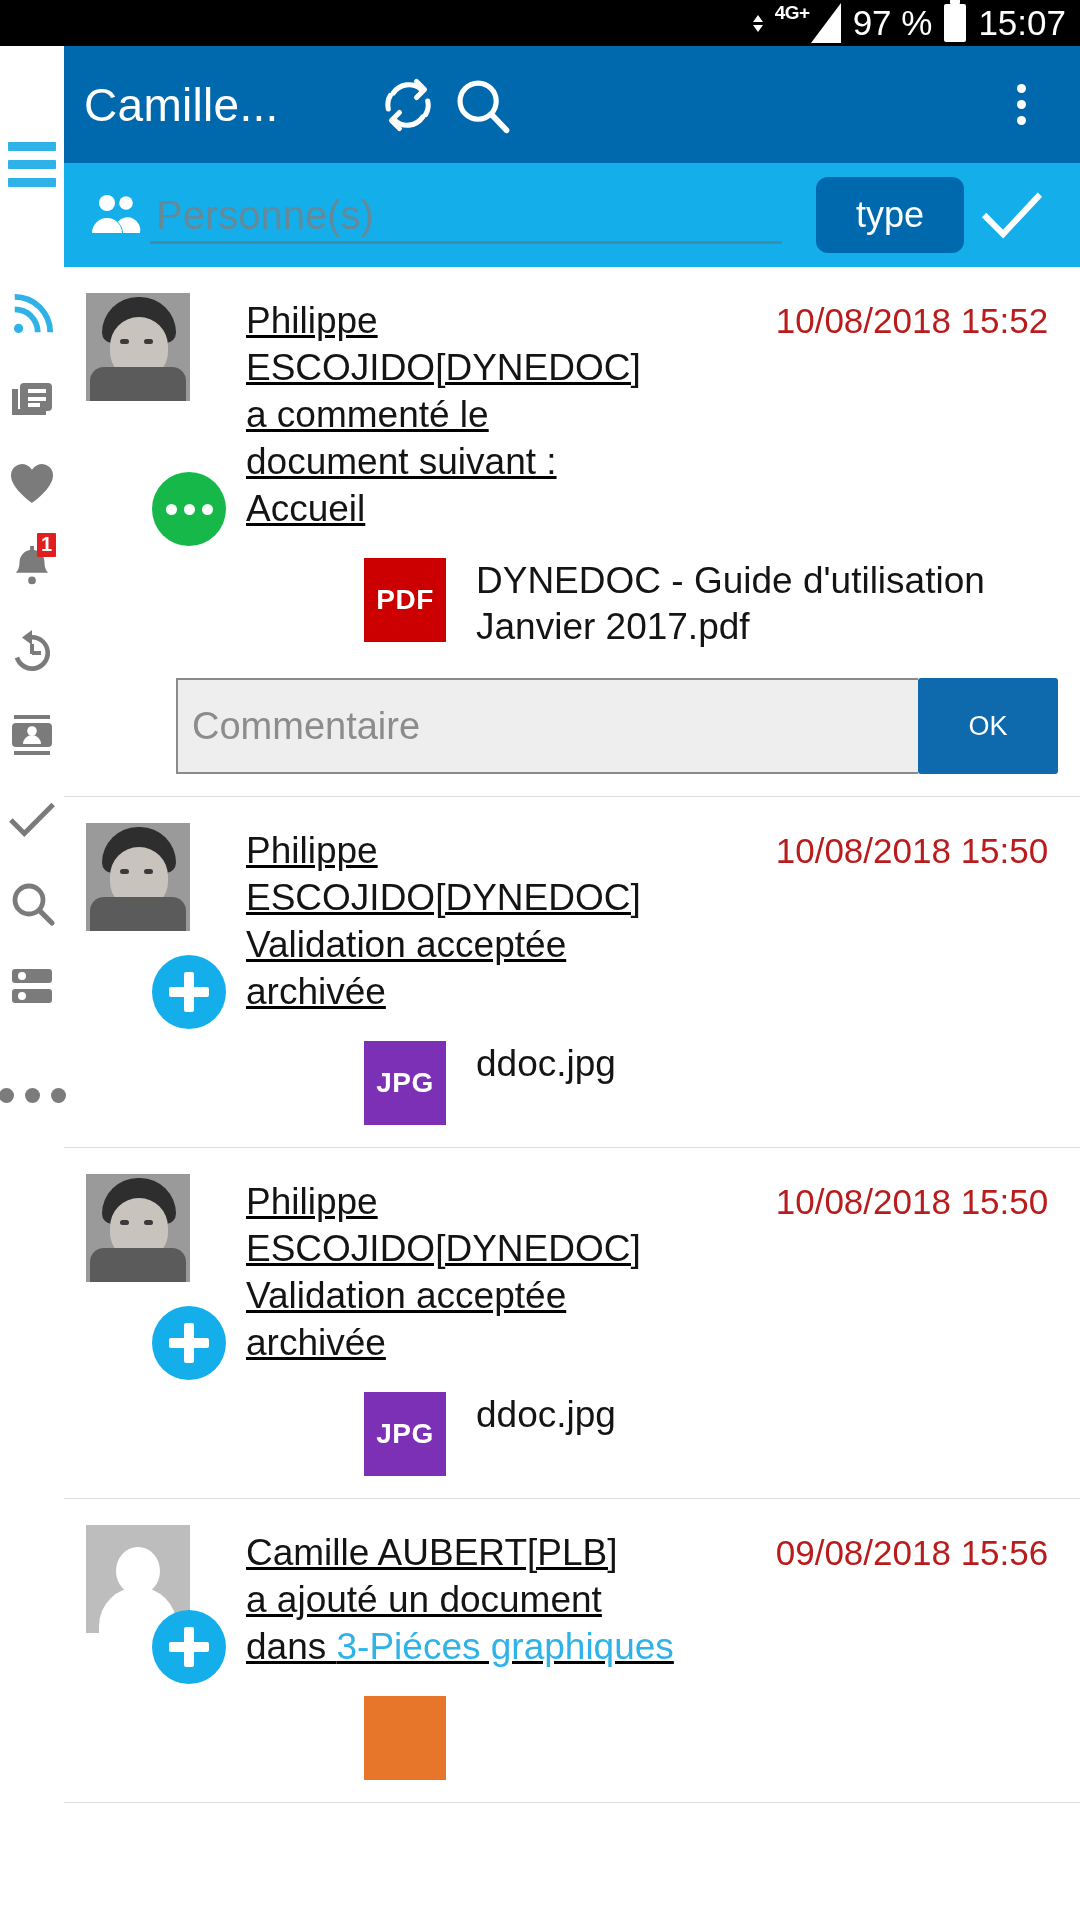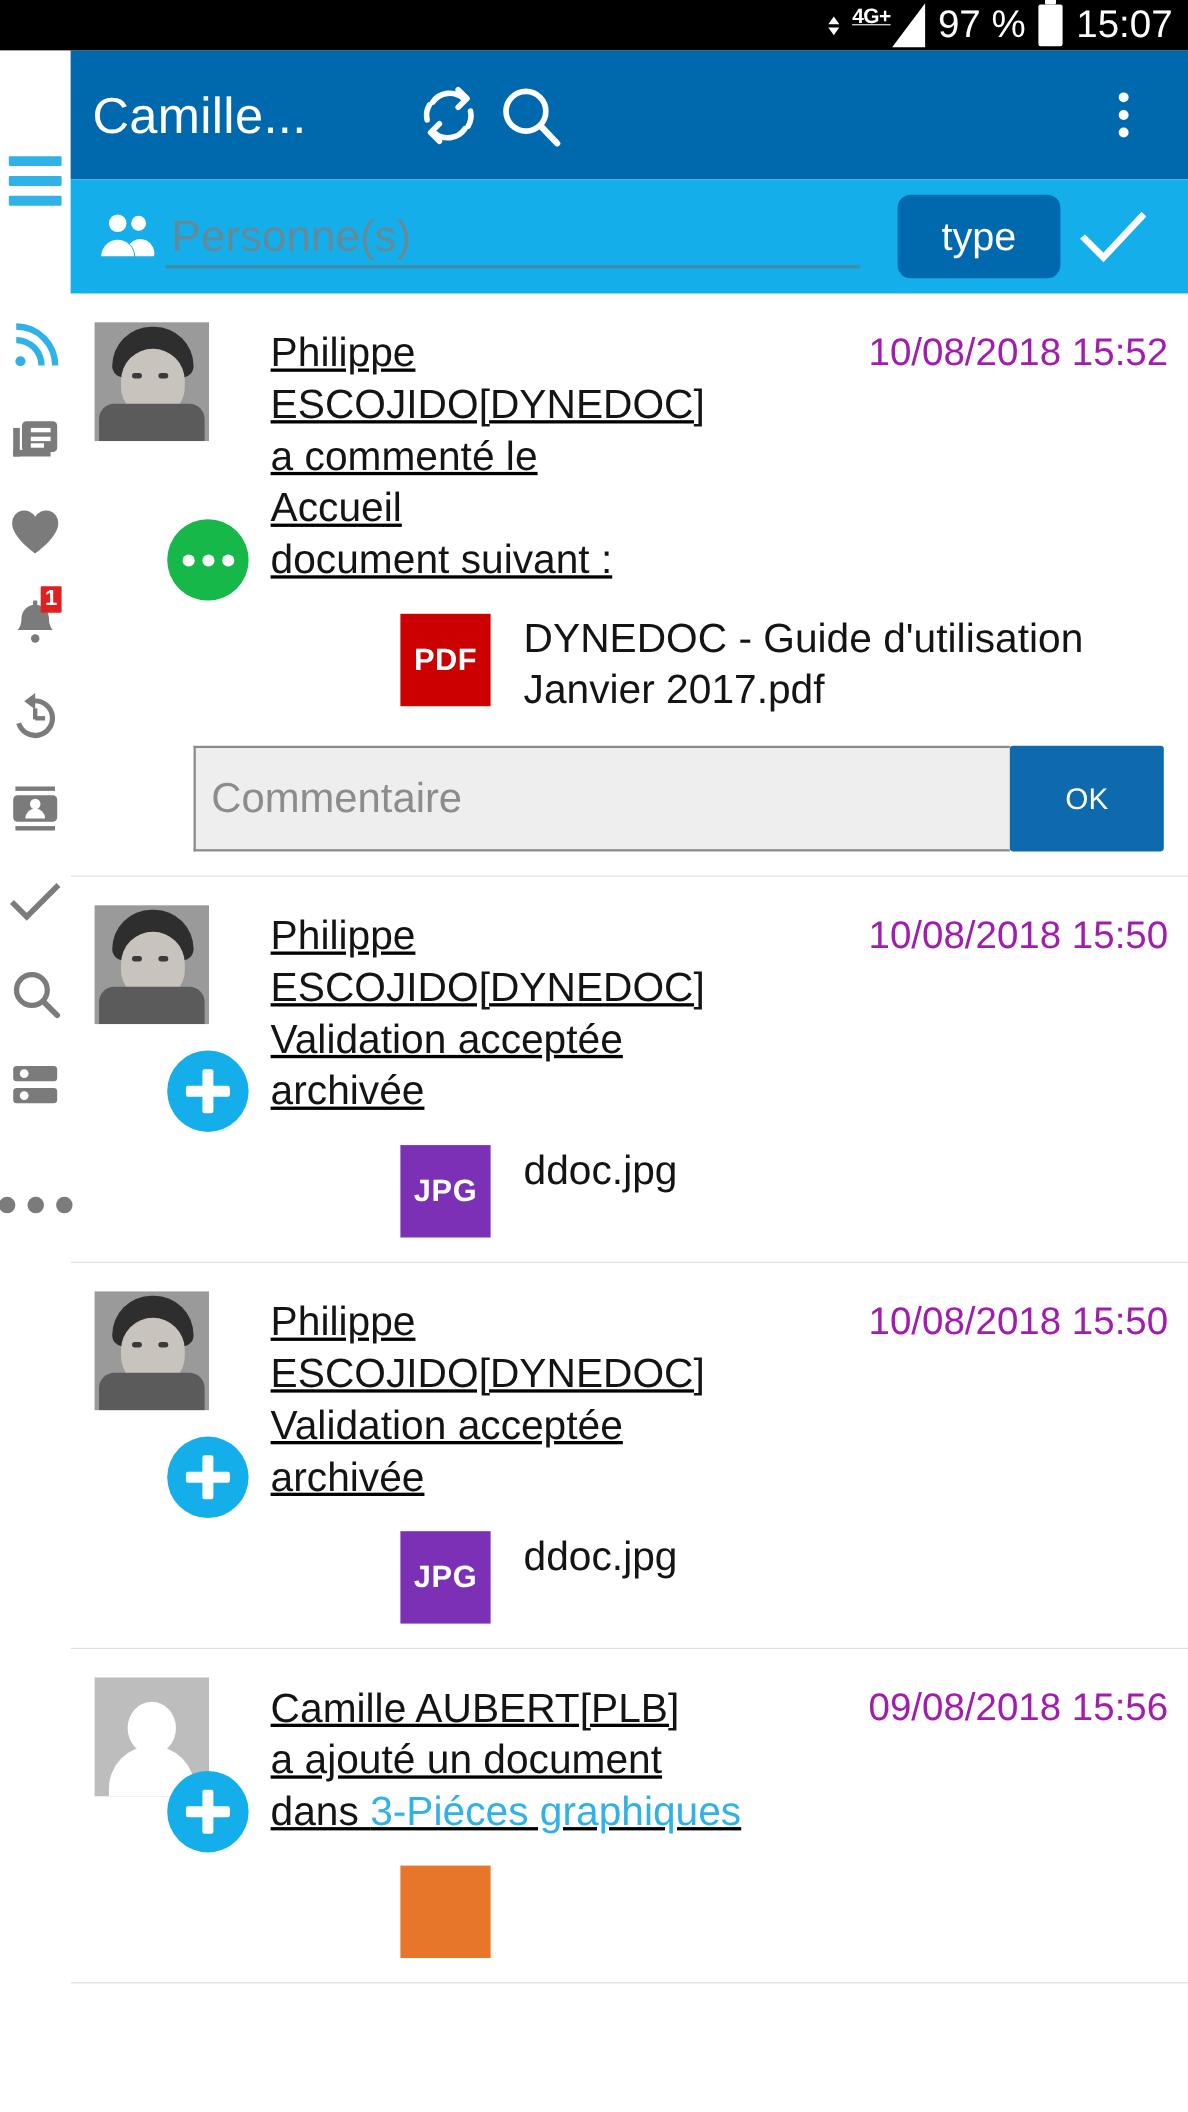--- a/index.html
+++ b/index.html
@@ -14,21 +14,21 @@
   
   .statusbar{
     height:46px; background:#000; color:#fff;
     display:flex; align-items:center; justify-content:flex-end;
     padding-right:14px; gap:12px;
   }
   .sb-arrows{ display:flex; flex-direction:column; gap:3px; }
   .sb-arrows i{ display:block; width:0;height:0;border-left:5px solid transparent;border-right:5px solid transparent; }
   .sb-arrows i.up{ border-bottom:7px solid #fff; }
   .sb-arrows i.dn{ border-top:7px solid #fff; }
-  .sb-net{ display:flex; align-items:center; gap:1px;text-decoration:underline; }
+  .sb-net{ display:flex; align-items:flex-start; gap:1px; }
   .sb-net .lbl{ font-size:19px; font-weight:bold; line-height:1; margin-bottom:16px; letter-spacing:-.5px;}
   .sb-sig{ width:0;height:0;border-left:30px solid transparent;border-bottom:40px solid #fff; }
   .sb-pct{ font-size:35px; font-weight:300; letter-spacing:0px;}
   .sb-batt{ width:22px;height:38px;background:#fff;border-radius:2px;position:relative; }
   .sb-batt:before{content:"";position:absolute;top:-5px;left:6px;width:10px;height:5px;background:#fff;border-radius:1px;}
   .sb-time{ font-size:35px; font-weight:300; }
 
   
   .frame{ position:relative; width:1080px; height:1874px; display:flex; }
 
@@ -139,21 +139,21 @@
   .sb-dots i{ width:11px;height:11px;border-radius:50%;background:#fff;display:block; }
   .plus-v{ position:absolute; width:10px;height:40px;background:#fff;border-radius:2px; }
   .plus-h{ position:absolute; width:40px;height:10px;background:#fff;border-radius:2px; }
 
   .fi-text{ flex:1; padding-left:32px; padding-top:4px;text-decoration:underline; }
   .fi-line{
     font-size:37px; line-height:47px; color:#141414; font-weight:400;
   }
   .fi-line .lnk{ color:#2fb2e8; }
   .fi-date{
-    width:300px; flex:0 0 300px; font-size:35px; color:#a21caf; padding-top:8px; text-align:right;
+    width:300px; flex:0 0 300px; font-size:35px; color:#b91c1c; padding-top:8px; text-align:center;
   }
 
   
   .attach{ display:flex; align-items:flex-start; padding-left:300px; margin-top:26px; }
   .ftype{
     width:82px;height:84px;flex:0 0 82px; color:#fff;
     display:flex;align-items:center;justify-content:center;
     font-size:28px; font-weight:bold; letter-spacing:.5px;
   }
   .ftype.pdf{ background:#cc0000; }
@@ -358,22 +358,22 @@
               <span class="sb-dots">
                   <i></i>
                   <i></i>
                   <i></i>
                 </span>
             </div>
           </div>
           <div class="fi-text">
             <div class="fi-line">Philippe ESCOJIDO[DYNEDOC]</div>
             <div class="fi-line">a commenté le</div>
+            <div class="fi-line">document suivant :</div>
             <div class="fi-line lnk">Accueil</div>
-            <div class="fi-line">document suivant :</div>
           </div>
           <div class="fi-date">10/08/2018 15:52</div>
         </div>
         <div class="attach">
           <div class="ftype pdf">PDF</div>
           <div class="fname">DYNEDOC - Guide d'utilisation Janvier 2017.pdf</div>
         </div>
         <div class="comment-row">
           <div class="comment-input">
             <span class="ph">Commentaire</span>

